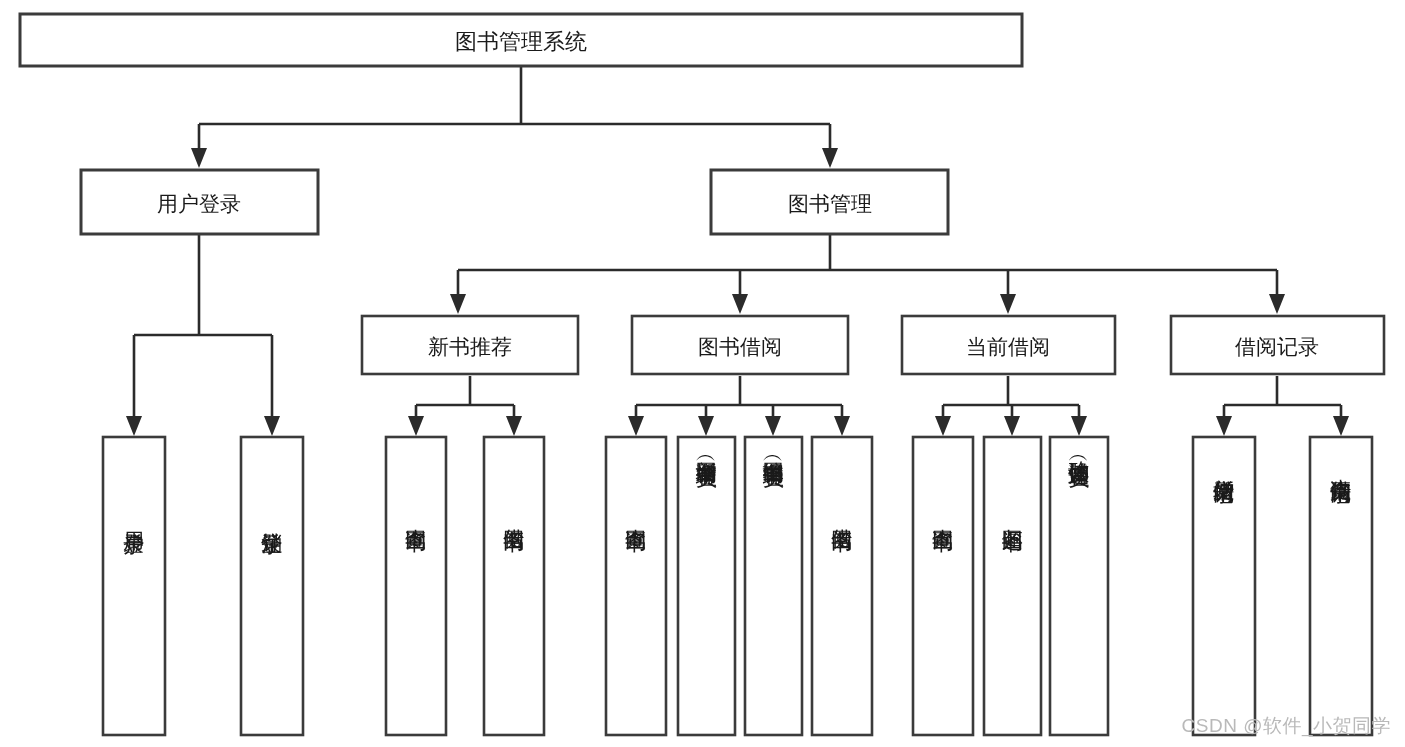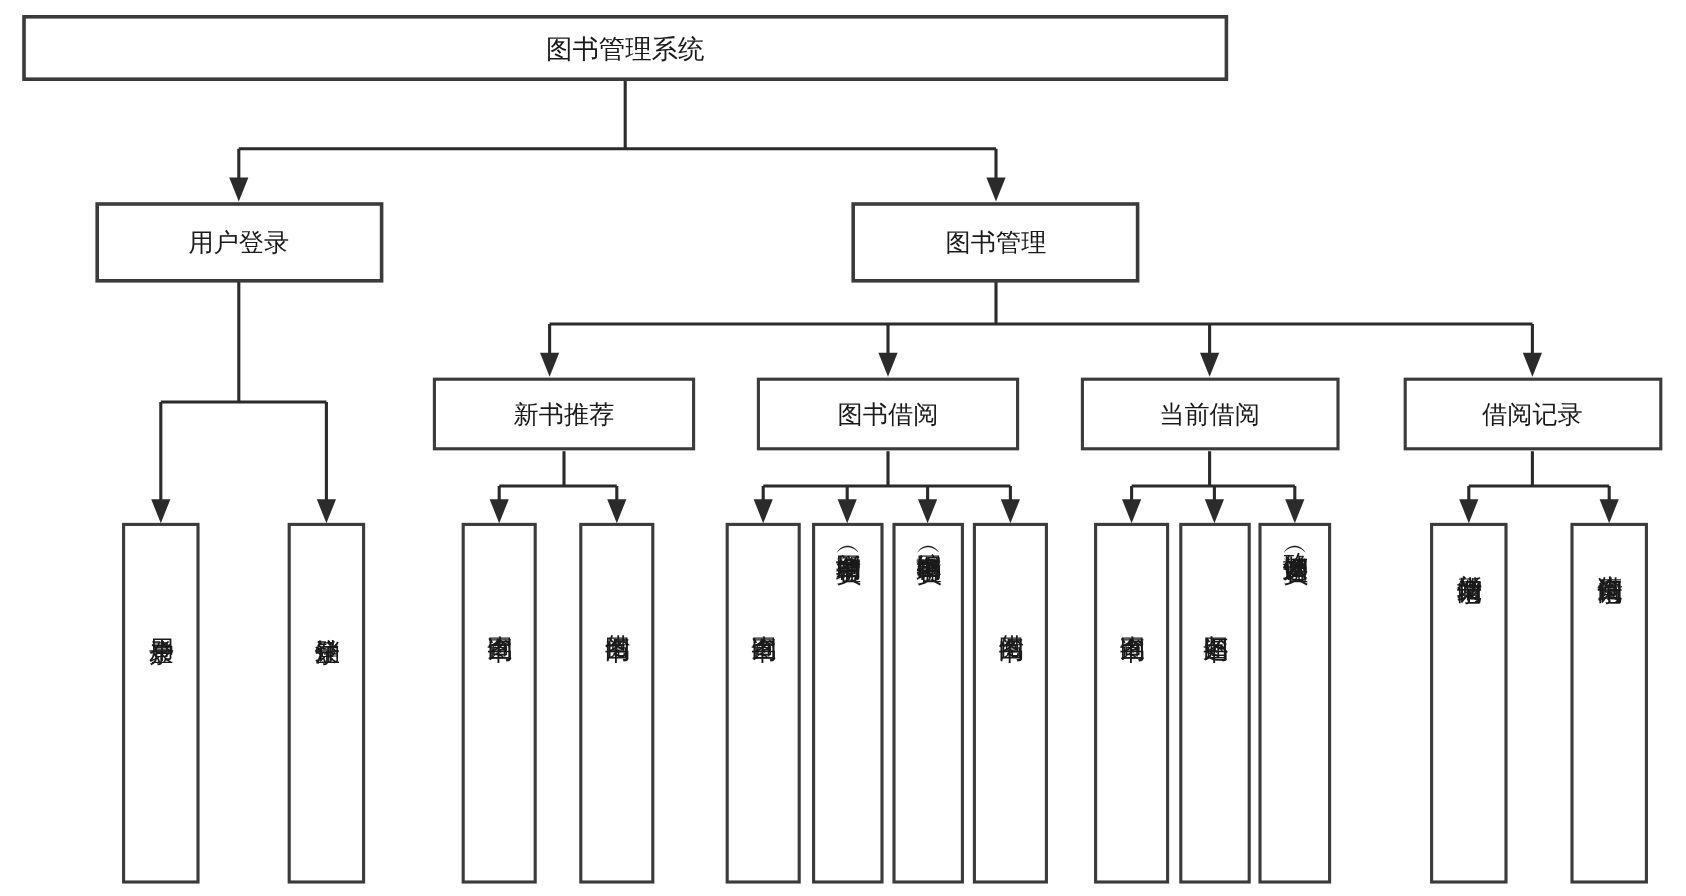--- a/index.html
+++ b/index.html
@@ -269,14 +269,15 @@
     <span class="leaf-label">确认归还（管理员）</span>
   </div>
 
   <div class="leaf-label-wrap" style="left:1193px; top:462px; width:62px; height:265px;">
     <span class="leaf-label">新增借阅记录</span>
   </div>
   <div class="leaf-label-wrap" style="left:1310px; top:462px; width:62px; height:265px;">
     <span class="leaf-label">查询借阅记录</span>
   </div>
 
+  <div class="watermark">CSDN @软件_小贺同学</div>
 
 </div>
 
 </body></html>

